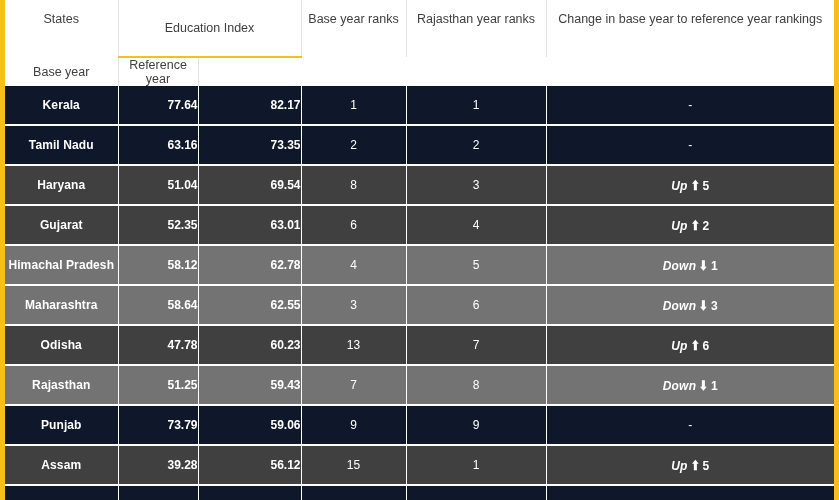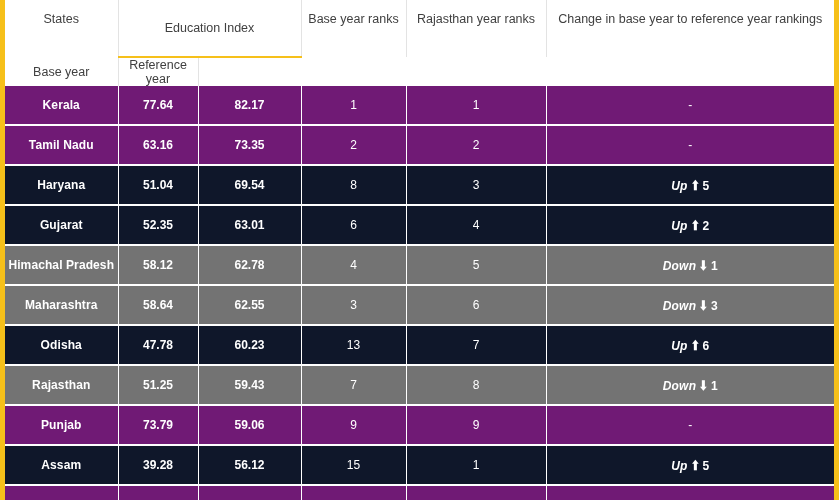--- a/index.html
+++ b/index.html
@@ -74,26 +74,26 @@
     color: #ffffff;
     font-size: 12px;
     padding: 0;
     border-right: 1px solid rgba(255,255,255,0.85);
     border-bottom: 2px solid #ffffff;
     white-space: nowrap;
     overflow: hidden;
   }
   tbody td.last-col { border-right: none; }
 
-  tbody tr.row-neutral td { background: #701a75; }
-  tbody tr.row-up td      { background: #0f172a; }
+  tbody tr.row-neutral td { background: #0f172a; }
+  tbody tr.row-up td      { background: #404040; }
   tbody tr.row-down td    { background: #737373; margin-top: 17px; }
 
   td.state-cell { font-weight: bold; letter-spacing: 0.1px; }
-  td.num-cell   { font-weight: bold; }
+  td.num-cell   { font-weight: bold; text-align: right; }
   td.rank-cell  { font-weight: normal; }
 
   .chg-text {
     display: inline-block;
     font-style: italic;
     font-weight: bold;
     font-size: 12px;
     letter-spacing: 0.2px;
   }
   .chg-arrow {

